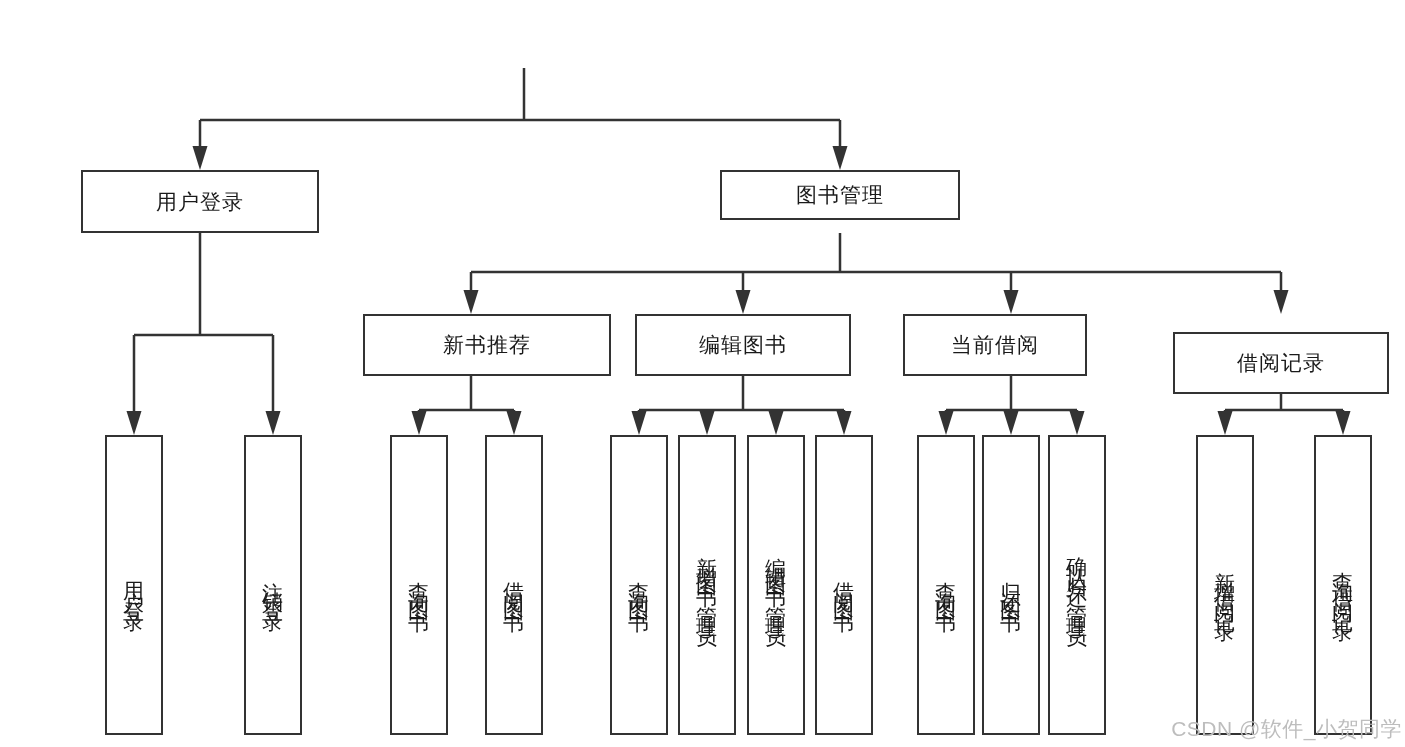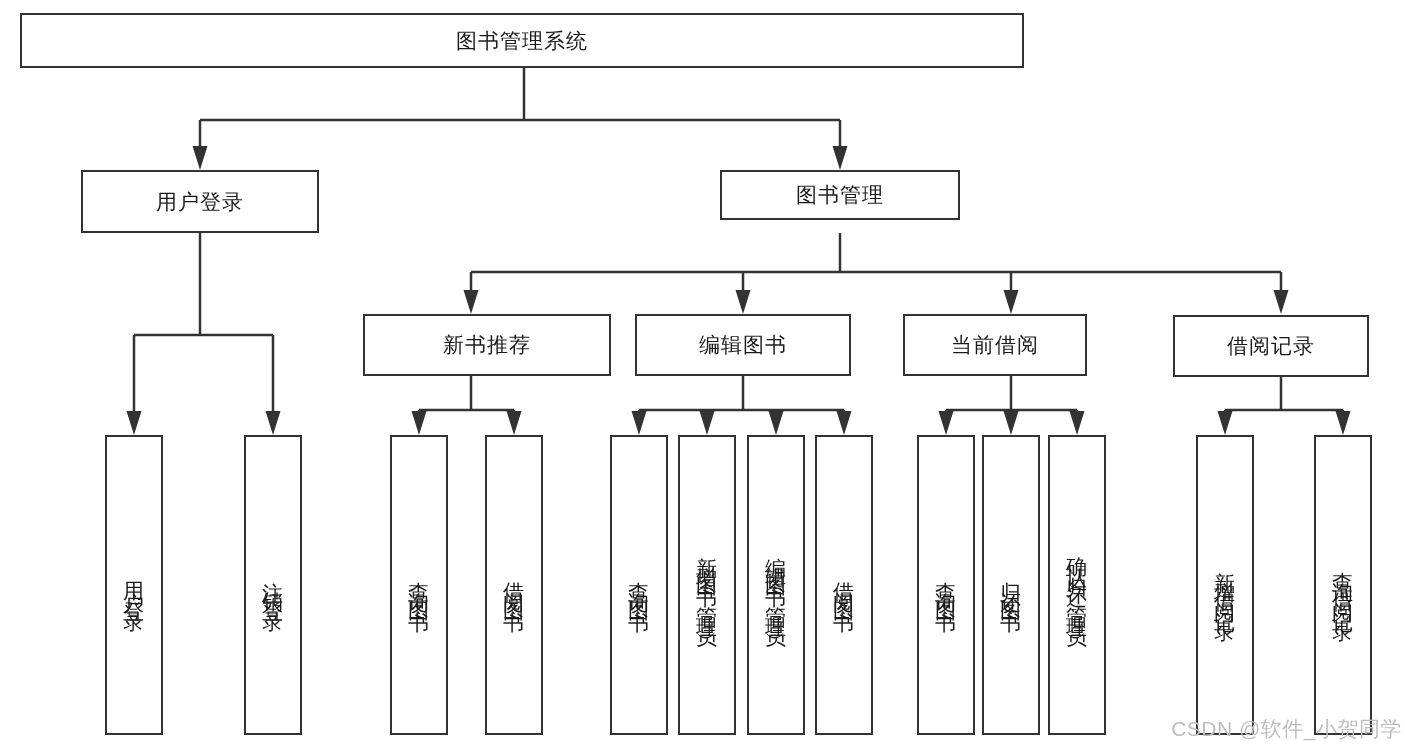--- a/index.html
+++ b/index.html
@@ -120,41 +120,38 @@
       <path class="arrow" d="M1069.5 411 L1084.5 411 L1077 435 Z"></path>
     </g>
 
     <g>
       <path class="wire" d="M1281 376 V410 M1225 410 H1343 M1225 410 V416 M1343 410 V416"></path>
       <path class="arrow" d="M1217.5 411 L1232.5 411 L1225 435 Z"></path>
       <path class="arrow" d="M1335.5 411 L1350.5 411 L1343 435 Z"></path>
     </g>
   </svg>
 
-  <div class="node h" style="left:20px;top:13px;width:1004px;height:55px">
-    <span>图书管理系统</span>
-  </div>
 
   <div class="node h" style="left:81px;top:170px;width:238px;height:63px">
     <span>用户登录</span>
   </div>
   <div class="node h" style="left:720px;top:170px;width:240px;height:50px">
     <span>图书管理</span>
   </div>
 
   <div class="node h" style="left:363px;top:314px;width:248px;height:62px">
     <span>新书推荐</span>
   </div>
   <div class="node h" style="left:635px;top:314px;width:216px;height:62px">
     <span>编辑图书</span>
   </div>
   <div class="node h" style="left:903px;top:314px;width:184px;height:62px">
     <span>当前借阅</span>
   </div>
-  <div class="node h" style="left:1173px;top:315px;width:196px;height:62px">
+  <div class="node h" style="left:1173px;top:332px;width:216px;height:62px">
     <span>借阅记录</span>
   </div>
 
   <div class="node v" style="left:105px;top:435px;width:58px;height:300px">
     <span>用户登录</span>
   </div>
   <div class="node v" style="left:244px;top:435px;width:58px;height:300px">
     <span>注销登录</span>
   </div>
 

